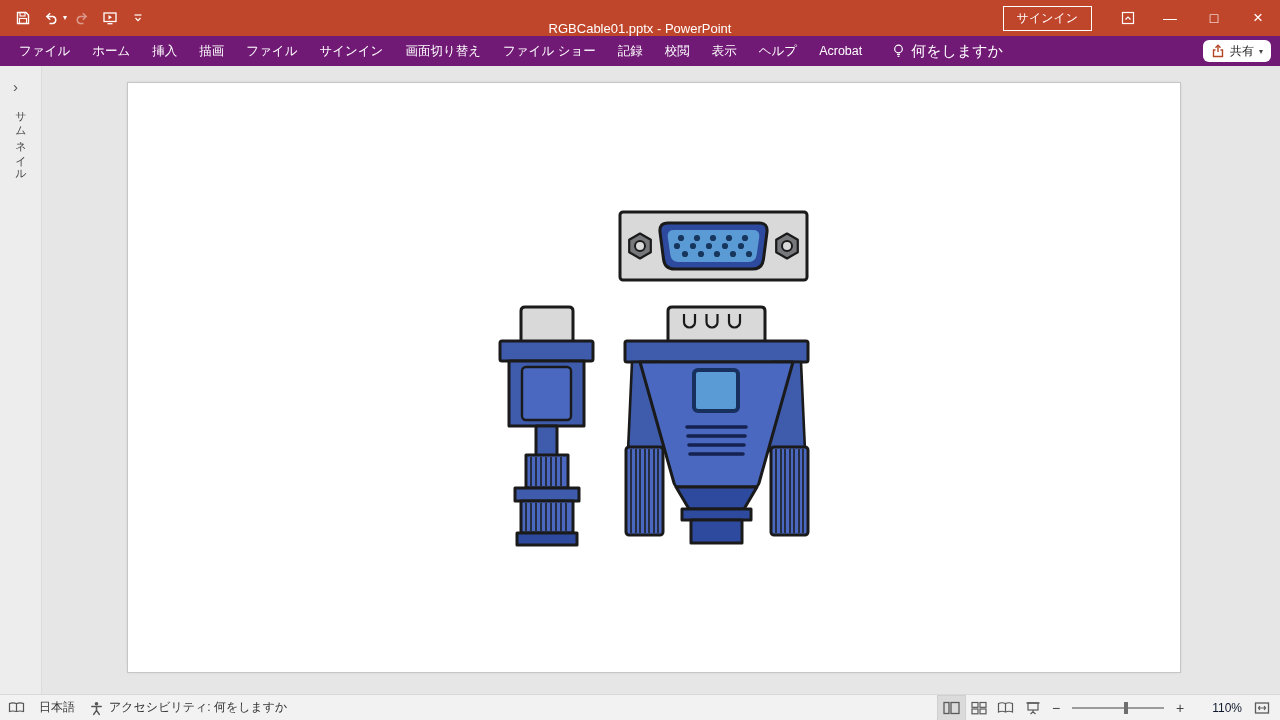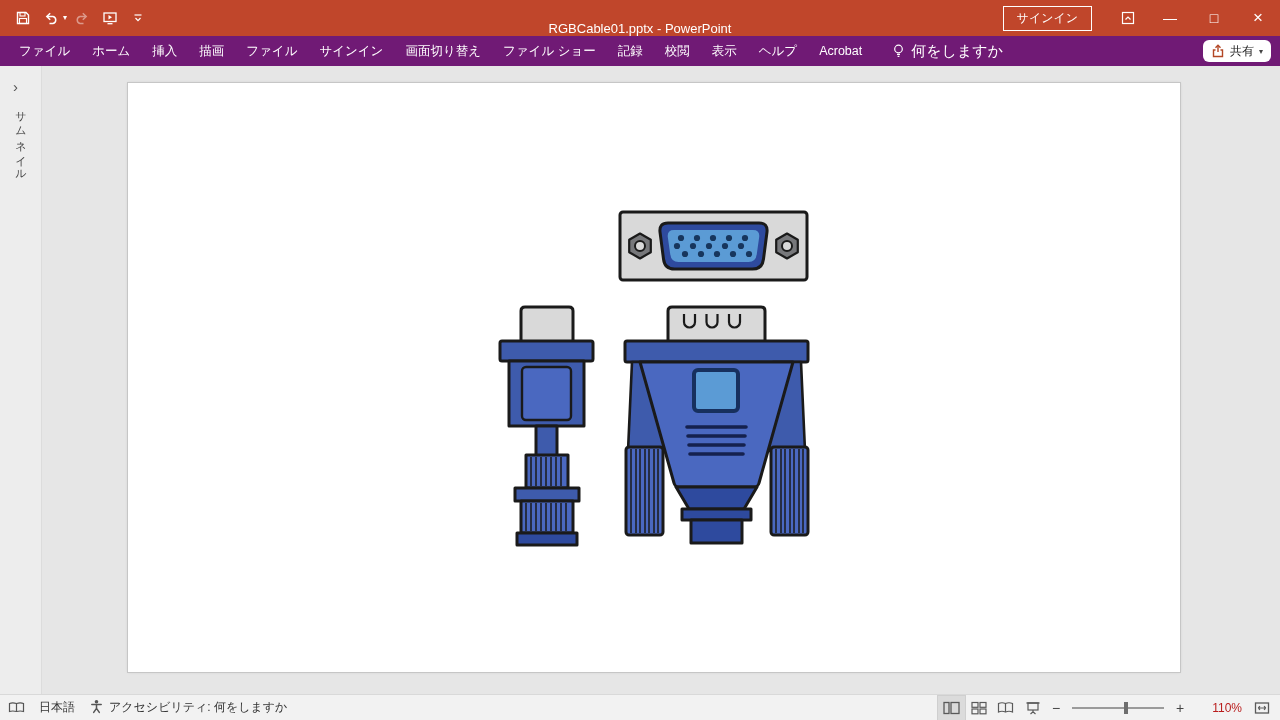--- a/index.html
+++ b/index.html
@@ -27,28 +27,28 @@
 
   
   .workspace { position:relative; height:628px; background:#E6E6E6; }
   .thumb-strip { position:absolute; left:0; top:0; bottom:0; width:42px; background:#EDEDED; border-right:1px solid #DCDCDC; }
   .thumb-chevron { position:absolute; top:12px; left:13px; color:#555; font-size:15px; }
   .thumb-label { position:absolute; top:38px; left:50%; transform:translateX(-50%); writing-mode:vertical-rl; font-size:11px; color:#444; letter-spacing:2px; }
   .slide { position:absolute; left:128px; top:17px; width:1052px; height:589px; background:#fff; outline:1px solid #C6C6C6; box-shadow:0 0 3px rgba(0,0,0,.15); }
 
   
   .statusbar { height:26px; background:#F2F2F2; border-top:1px solid #D9D9D9; display:flex; align-items:center; padding:0 8px; font-size:12px; color:#333; }
-  .sb-item { display:flex; align-items:flex-start; gap:5px; margin-right:14px; white-space:nowrap; }
+  .sb-item { display:flex; align-items:flex-end; gap:5px; margin-right:14px; white-space:nowrap; }
   .sb-right { margin-left:auto; display:flex; align-items:center; }
   .view-btn { width:27px; height:24px; display:flex; align-items:center; justify-content:center; }
   .view-btn.active { background:#DBDBDB; outline:1px solid #CFCFCF; }
   .zoom-btn { width:20px; text-align:center; font-size:14px; color:#444; }
   .zoom-track { width:92px; height:2px; background:#9B9B9B; position:relative; margin:0 6px; }
   .zoom-thumb { position:absolute; left:56%; top:-5px; width:4px; height:12px; background:#6E6E6E; }
-  .zoom-pct { width:44px; text-align:right; margin-left:8px; color:#b91c1c; }
+  .zoom-pct { width:44px; text-align:right; margin-left:8px; color:#0f172a; }
   .fit-btn { margin-left:12px; margin-right:2px; display:flex; align-items:center; }
 </style>
 </head>
 <body>
 
 <div class="titlebar">
   <div class="window-title">RGBCable01.pptx - PowerPoint</div>
 
   <div class="qat">
     <div class="qat-btn">

